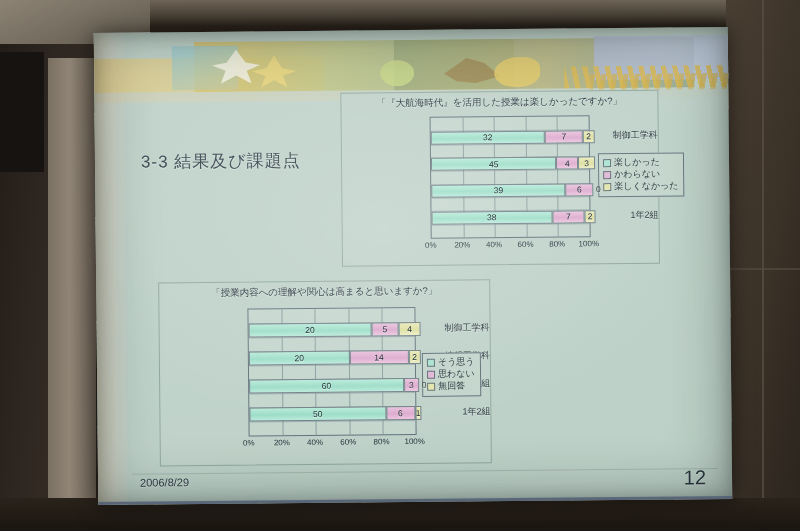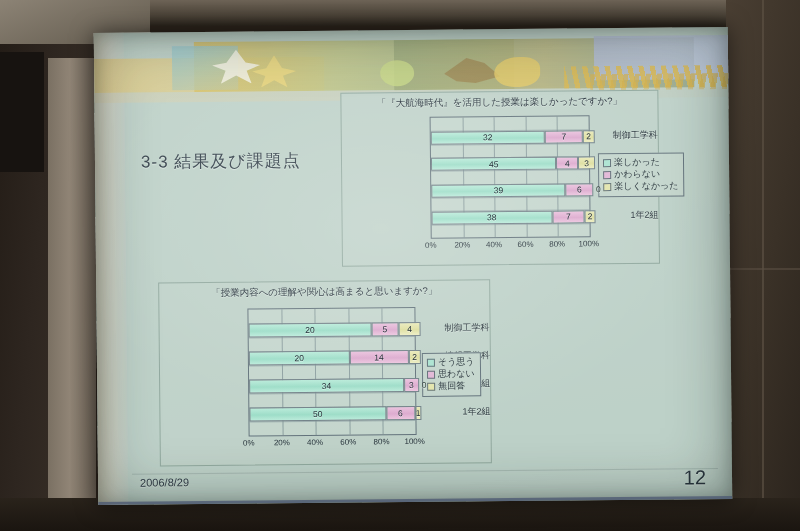--- a/index.html
+++ b/index.html
@@ -276,21 +276,21 @@
             </div>
             <div class="seg s1" style="flex: 0 0 57.0625px;">
               <span class="val">14</span>
             </div>
             <div class="seg s2" style="flex: 0 0 10.375px;">
               <span class="val">2</span>
             </div>
           </div>
           <div class="barrow" style="top: 70px; height: 14px; width: 166px;">
             <div class="seg s0" style="flex: 0 0 152.541px;">
-              <span class="val">34</span>
+              <span class="val">60</span>
             </div>
             <div class="seg s1" style="flex: 0 0 13.4595px;">
               <span class="val">3</span>
             </div>
             <div class="seg zero" style="flex: 0 0 10px;">
               <span class="val">0</span>
             </div>
           </div>
           <div class="barrow" style="top: 98px; height: 14px; width: 166px;">
             <div class="seg s0" style="flex: 0 0 134.595px;">

